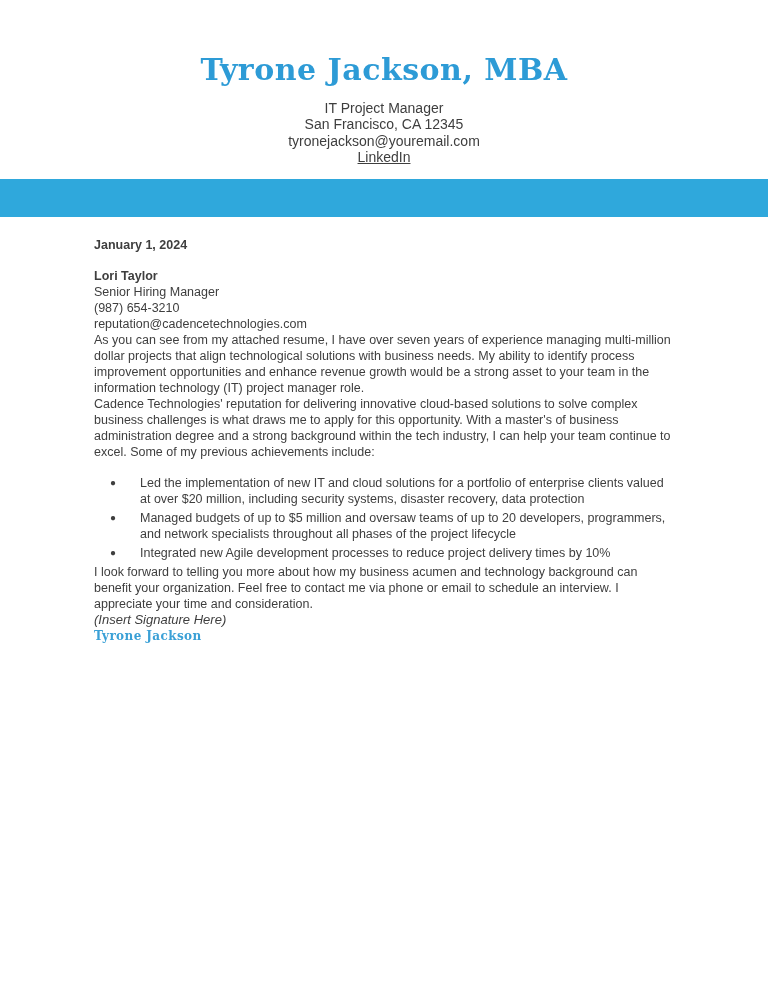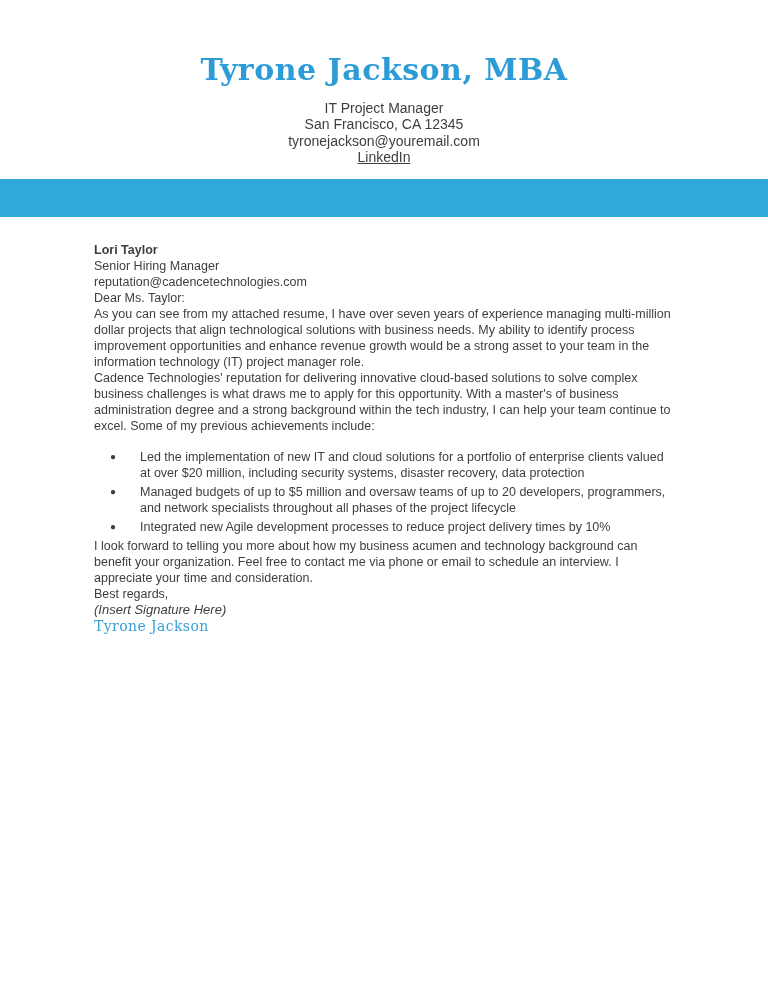--- a/index.html
+++ b/index.html
@@ -44,21 +44,21 @@
     background: var(--accent-band, #2fa8dc);
   }
   .letter {
     padding: 20px 96px 0 94px;
     font-size: 12.5px;
     line-height: 16px;
     color: var(--text-color, #3e3e3e);
   }
   .letter p { margin: 0; }
   .date-line { font-weight: bold; margin-top: 0; }
-  .recipient-block { margin-top: 5px; }
+  .recipient-block { margin-top: 15px; }
   .recipient-name { font-weight: bold; }
   .salutation { margin-top: 14px; }
   .body-paragraph { margin-top: 15px; }
   .achievements {
     list-style: none;
     margin-top: 15px;
   }
   .achievements li {
     position: relative;
     padding-left: 46px;
@@ -73,22 +73,22 @@
   }
   .valediction { margin-top: 15px; }
   .signature-placeholder {
     margin-top: 15px;
     font-style: italic;
     font-size: 13px;
   }
   .signature-name {
     margin-top: 16px;
     font-family: "DejaVu Serif", "Liberation Serif", serif;
-    font-weight: normal;
-    font-size: 14px;
+    font-weight: bold;
+    font-size: 12px;
     color: var(--accent-signature, #3aa0d6);
     letter-spacing: 0.4px;
   }
 </style>
 </head>
 <body>
 
 <div class="page">
 
   <div class="header">
@@ -97,28 +97,29 @@
       <div>IT Project Manager</div>
       <div>San Francisco, CA 12345</div>
       <div>tyronejackson@youremail.com</div>
       <div><a class="linkedin-link">LinkedIn</a></div>
     </div>
   </div>
 
   <div class="accent-band"></div>
 
   <div class="letter">
+    <p class="date-line">January 1, 2024</p>
 
     <div class="recipient-block">
       <p class="recipient-name">Lori Taylor</p>
       <p>Senior Hiring Manager</p>
+      <p>(987) 654-3210</p>
       <p>reputation@cadencetechnologies.com</p>
     </div>
 
-    <p class="salutation">Dear Ms. Taylor:</p>
 
     <p class="body-paragraph">As you can see from my attached resume, I have over seven years of experience managing multi-million dollar projects that align technological solutions with business needs. My ability to identify process improvement opportunities and enhance revenue growth would be a strong asset to your team in the information technology (IT) project manager role.</p>
 
     <p class="body-paragraph">Cadence Technologies' reputation for delivering innovative cloud-based solutions to solve complex business challenges is what draws me to apply for this opportunity. With a master's of business administration degree and a strong background within the tech industry, I can help your team continue to excel. Some of my previous achievements include:</p>
 
     <ul class="achievements">
       <li>
         <span class="bullet-dot">●</span>
         <span>Led the implementation of new IT and cloud solutions for a portfolio of enterprise clients valued at over $20 million, including security systems, disaster recovery, data protection</span>
       </li>
@@ -127,20 +128,19 @@
         <span>Managed budgets of up to $5 million and oversaw teams of up to 20 developers, programmers, and network specialists throughout all phases of the project lifecycle</span>
       </li>
       <li>
         <span class="bullet-dot">●</span>
         <span>Integrated new Agile development processes to reduce project delivery times by 10%</span>
       </li>
     </ul>
 
     <p class="body-paragraph">I look forward to telling you more about how my business acumen and technology background can benefit your organization. Feel free to contact me via phone or email to schedule an interview. I appreciate your time and consideration.</p>
 
-    <p class="valediction">Best regards,</p>
 
     <p class="signature-placeholder">(Insert Signature Here)</p>
 
     <p class="signature-name">Tyrone Jackson</p>
   </div>
 
 </div>
 
 </body></html>

